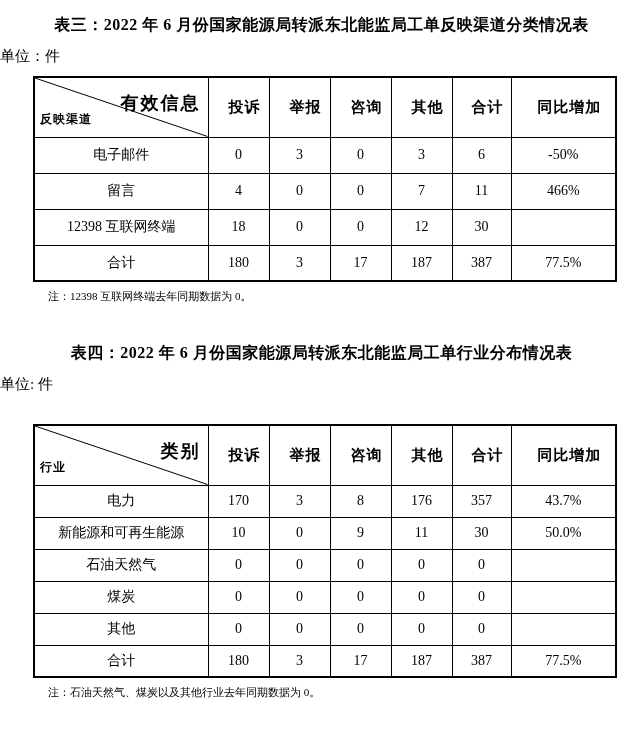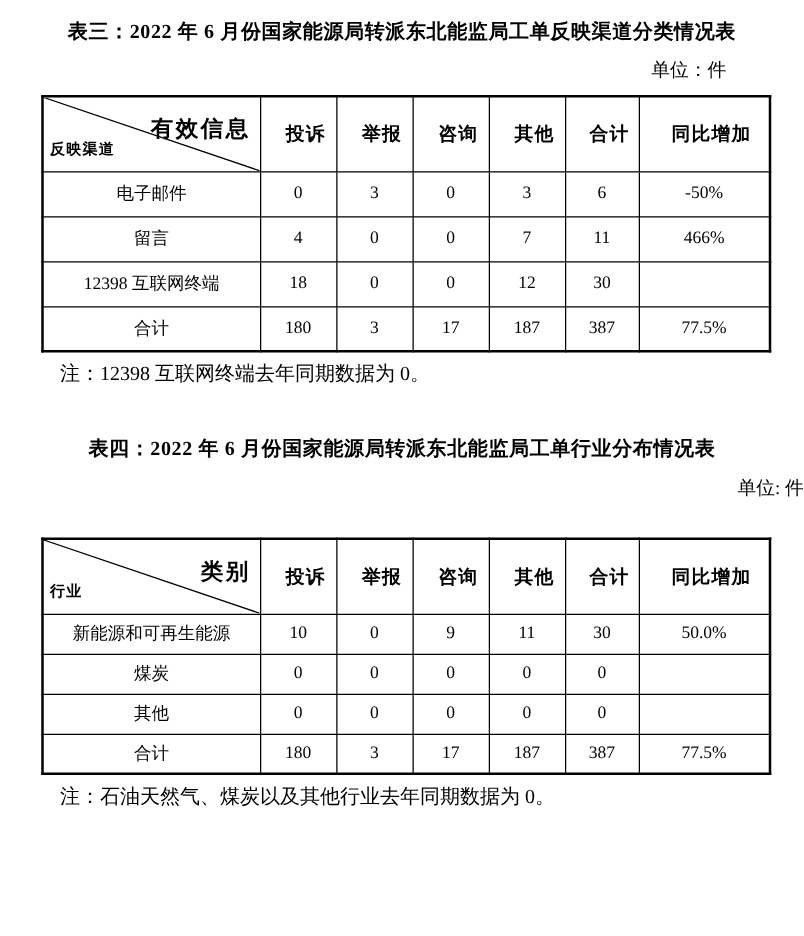--- a/index.html
+++ b/index.html
@@ -15,21 +15,20 @@
 
   .doc-title {
     padding-top: 15px;
     text-align: center;
     font-size: 16px;
     font-weight: bold;
     letter-spacing: 0.5px;
   }
   .unit-label {
     margin-top: 11px;
-    text-align: right;
     font-size: 15px;
   }
   .unit-t3 { padding-right: 62px; }
   .unit-t4 { }
 
   table.data-table {
     margin-left: 33px;
     margin-top: 10px;
     width: 582px;
     table-layout: fixed;
@@ -71,21 +70,21 @@
   .corner-bottom {
     position: absolute;
     bottom: 9px; left: 5px;
     font-size: 12px;
     font-weight: bold;
     letter-spacing: 1px;
   }
   .table-note {
     margin-top: 7px;
     margin-left: 48px;
-    font-size: 16px;
+    font-size: 11px;
   }
   .gap-between { height: 24px; }
   .pre-table4-gap { height: 20px; }
 </style>
 </head>
 <body>
 
 <div class="doc">
 
   <div class="doc-title">表三：2022 年 6 月份国家能源局转派东北能监局工单反映渠道分类情况表</div>
@@ -184,29 +183,47 @@
         <span class="corner-bottom">行业</span>
       </td>
       <th>投诉</th>
       <th>举报</th>
       <th>咨询</th>
       <th>其他</th>
       <th>合计</th>
       <th>同比增加</th>
     </tr>
     <tr class="body-row">
+      <td>电力</td>
+      <td>170</td>
+      <td>3</td>
+      <td>8</td>
+      <td>176</td>
+      <td>357</td>
+      <td>43.7%</td>
+    </tr>
+    <tr class="body-row">
       <td>新能源和可再生能源</td>
       <td>10</td>
       <td>0</td>
       <td>9</td>
       <td>11</td>
       <td>30</td>
       <td>50.0%</td>
     </tr>
     <tr class="body-row">
+      <td>石油天然气</td>
+      <td>0</td>
+      <td>0</td>
+      <td>0</td>
+      <td>0</td>
+      <td>0</td>
+      <td></td>
+    </tr>
+    <tr class="body-row">
       <td>煤炭</td>
       <td>0</td>
       <td>0</td>
       <td>0</td>
       <td>0</td>
       <td>0</td>
       <td></td>
     </tr>
     <tr class="body-row">
       <td>其他</td>

